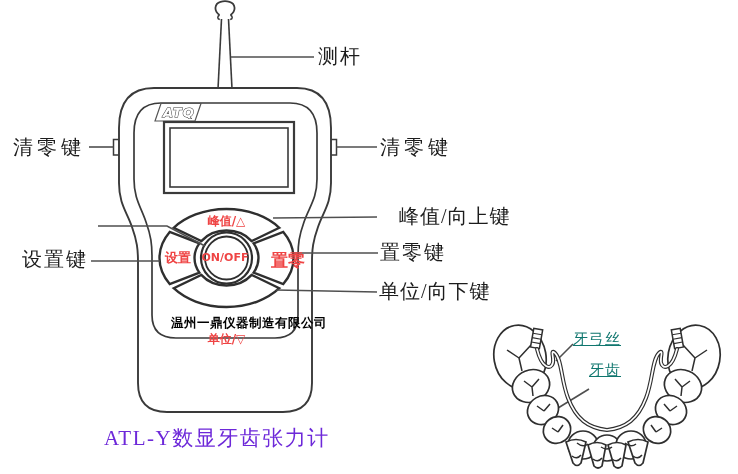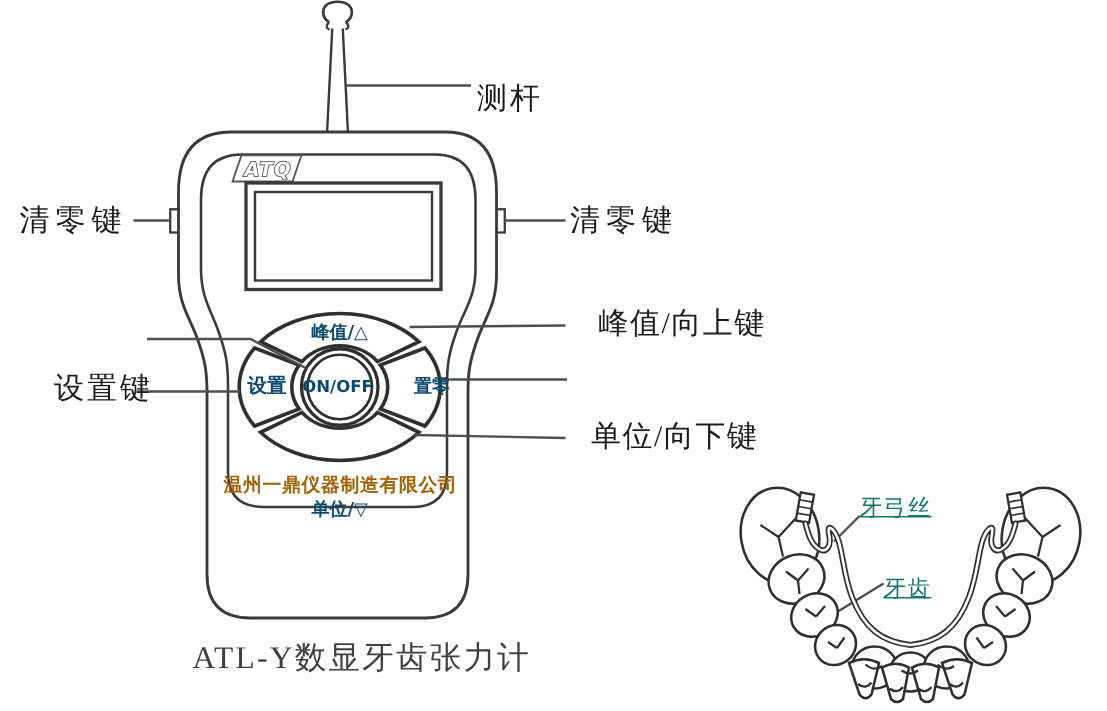--- a/index.html
+++ b/index.html
@@ -4,25 +4,25 @@
 <style>
   html,body{margin:0;padding:0;background:#ffffff;}
   .stage{position:relative;width:738px;height:474px;background:#fff;overflow:hidden;
          font-family:"Liberation Serif","DejaVu Serif",serif;}
   .stage svg{position:absolute;left:0;top:0;}
   .lbl{position:absolute;font-size:20px;letter-spacing:2px;color:#1c1c1c;
        white-space:nowrap;line-height:1.1;}
   .lbl-sm{position:absolute;font-size:15px;letter-spacing:1px;color:#0f766e;
           white-space:nowrap;line-height:1.1;text-decoration:underline;}
   .btnlbl{position:absolute;font-family:"DejaVu Sans","Liberation Sans",sans-serif;
-          font-weight:bold;color:#0c4a6e;text-align:center;white-space:nowrap;line-height:1.15;}
-  .caption{position:absolute;left:104px;top:424px;width:250px;text-align:right;
-           font-size:21px;letter-spacing:1.5px;color:#404040;white-space:nowrap;}
-  .company{position:absolute;left:127px;top:315px;width:200px;text-align:center;
-           font-size:12.5px;font-weight:bold;letter-spacing:0.5px;color:#a16207;white-space:nowrap;}
+          font-weight:bold;color:#ef4444;text-align:center;white-space:nowrap;line-height:1.15;}
+  .caption{position:absolute;left:104px;top:424px;width:250px;text-align:left;
+           font-size:21px;letter-spacing:1.5px;color:#6d28d9;white-space:nowrap;}
+  .company{position:absolute;left:127px;top:315px;width:200px;text-align:right;
+           font-size:12.5px;font-weight:bold;letter-spacing:0.5px;color:#000000;white-space:nowrap;}
 </style>
 </head>
 <body>
 
 <div class="stage">
 
   <svg width="738" height="474" viewBox="0 0 738 474">
 
     <g stroke="#3a3a3a" fill="none" stroke-width="1.8">
       <path d="M219.5,15 C213.5,11 214.5,3.5 220.5,1.8 C223.3,1 226.7,1 229.5,1.8 C235.5,3.5 236.5,11 230.5,15"></path>
@@ -122,31 +122,32 @@
                C562,360 561,380 568,398 C576,419 588,428 607,430
                C626,428 638,419 646,398 C653,380 652,360 659,353
                C662,350 662,353 661,358 C660,364 663,369 668,366 C673,363 675,357 677,349"></path>
       <path fill="none" stroke="#ffffff" stroke-width="1.7" stroke-linecap="round" d="M537,349 C539,357 541,363 546,366 C551,369 554,364 553,358 C552,353 552,350 555,353
                C562,360 561,380 568,398 C576,419 588,428 607,430
                C626,428 638,419 646,398 C653,380 652,360 659,353
                C662,350 662,353 661,358 C660,364 663,369 668,366 C673,363 675,357 677,349"></path>
     </g>
   </svg>
 
-  <div class="lbl" style="left:318px;top:55px;">测杆</div>
+  <div class="lbl" style="left:318px;top:45px;">测杆</div>
   <div class="lbl" style="left:13px;top:136px;letter-spacing:4px;">清零键</div>
   <div class="lbl" style="left:380px;top:136px;letter-spacing:4px;">清零键</div>
-  <div class="lbl" style="left:36px;top:248px;">设置键</div>
+  <div class="lbl" style="left:22px;top:248px;">设置键</div>
   <div class="lbl" style="left:379px;top:205px;letter-spacing:1px;padding-left:20px;">峰值/向上键</div>
-  <div class="lbl" style="left:394px;top:280px;letter-spacing:1px;">单位/向下键</div>
+  <div class="lbl" style="left:380px;top:241px;">置零键</div>
+  <div class="lbl" style="left:379px;top:280px;letter-spacing:1px;">单位/向下键</div>
 
   <div class="btnlbl" style="left:186px;top:215px;width:81px;font-size:12px;">峰值/△</div>
   <div class="btnlbl" style="left:156px;top:251px;width:44px;font-size:13px;">设置</div>
   <div class="btnlbl" style="left:196px;top:252px;width:58px;font-size:11px;">ON/OFF</div>
-  <div class="btnlbl" style="left:254px;top:251px;width:68px;font-size:12px;">置零</div>
+  <div class="btnlbl" style="left:254px;top:251px;width:68px;font-size:17px;">置零</div>
   <div class="btnlbl" style="left:186px;top:287px;width:81px;font-size:12px;margin-top:46px;">单位/▽</div>
   <div class="company">温州一鼎仪器制造有限公司</div>
 
   <div class="caption">ATL-Y数显牙齿张力计</div>
   <div class="lbl-sm" style="left:573px;top:331px;">牙弓丝</div>
-  <div class="lbl-sm" style="left:589px;top:385px;">牙齿</div>
+  <div class="lbl-sm" style="left:589px;top:362px;">牙齿</div>
 
 </div>
 
 </body></html>

